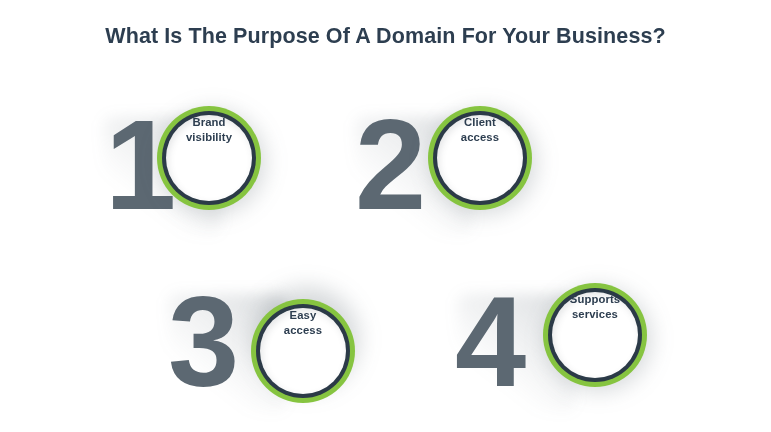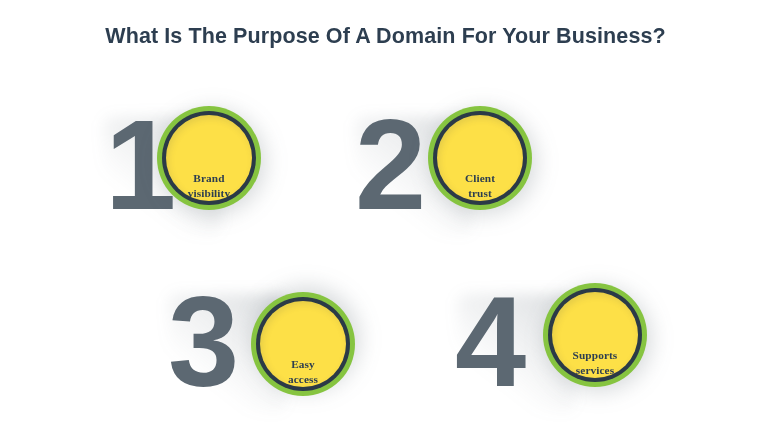--- a/index.html
+++ b/index.html
@@ -104,27 +104,26 @@
     background: #2b3a47;                 
     box-sizing: border-box;
   }
   .circle-inner {
     position: absolute;
     left: 4px;
     top: 4px;
     width: 86px;
     height: 86px;
     border-radius: 50%;
-    background: #fde047;
+    background: #ffffff;
     box-shadow: inset 2px 3px 7px rgba(60,70,80,0.13);
     display: flex;
-    align-items: flex-end;
+    align-items: flex-start;
     justify-content: center;
     box-sizing: border-box;
-    font-family: Liberation Serif, serif;
   }
   .circle-label {
     text-align: center;
     font-size: 11.3px;
     font-weight: bold;
     color: #2d3e50;
     line-height: 1.32;
     letter-spacing: 0.1px;
     white-space: pre-line;
   }
@@ -151,31 +150,31 @@
   </div>
 
   <div class="item" style="left:355px; top:95px;">
     <div class="number-shadow" style="left:0px; top:22px;"></div>
     <div class="item-number" style="left:0px; top:6px;">2</div>
     <div class="circle-shadow" style="left:77px; top:15px;"></div>
     <div class="circle" style="left:73px; top:11px;">
       <div class="circle-navy">
         <div class="circle-inner">
           <div class="circle-label">Client
-trust</div>
+access</div>
         </div>
       </div>
     </div>
   </div>
 
   <div class="item" style="left:168px; top:272px;">
     <div class="number-shadow" style="left:0px; top:22px;"></div>
     <div class="item-number" style="left:0px; top:6px;">3</div>
     <div class="circle-shadow" style="left:87px; top:15px;"></div>
-    <div class="circle" style="left:83px; top:20px;">
+    <div class="circle" style="left:83px; top:27px;">
       <div class="circle-navy">
         <div class="circle-inner">
           <div class="circle-label">Easy
 access</div>
         </div>
       </div>
     </div>
   </div>
 
   <div class="item" style="left:455px; top:272px;">

